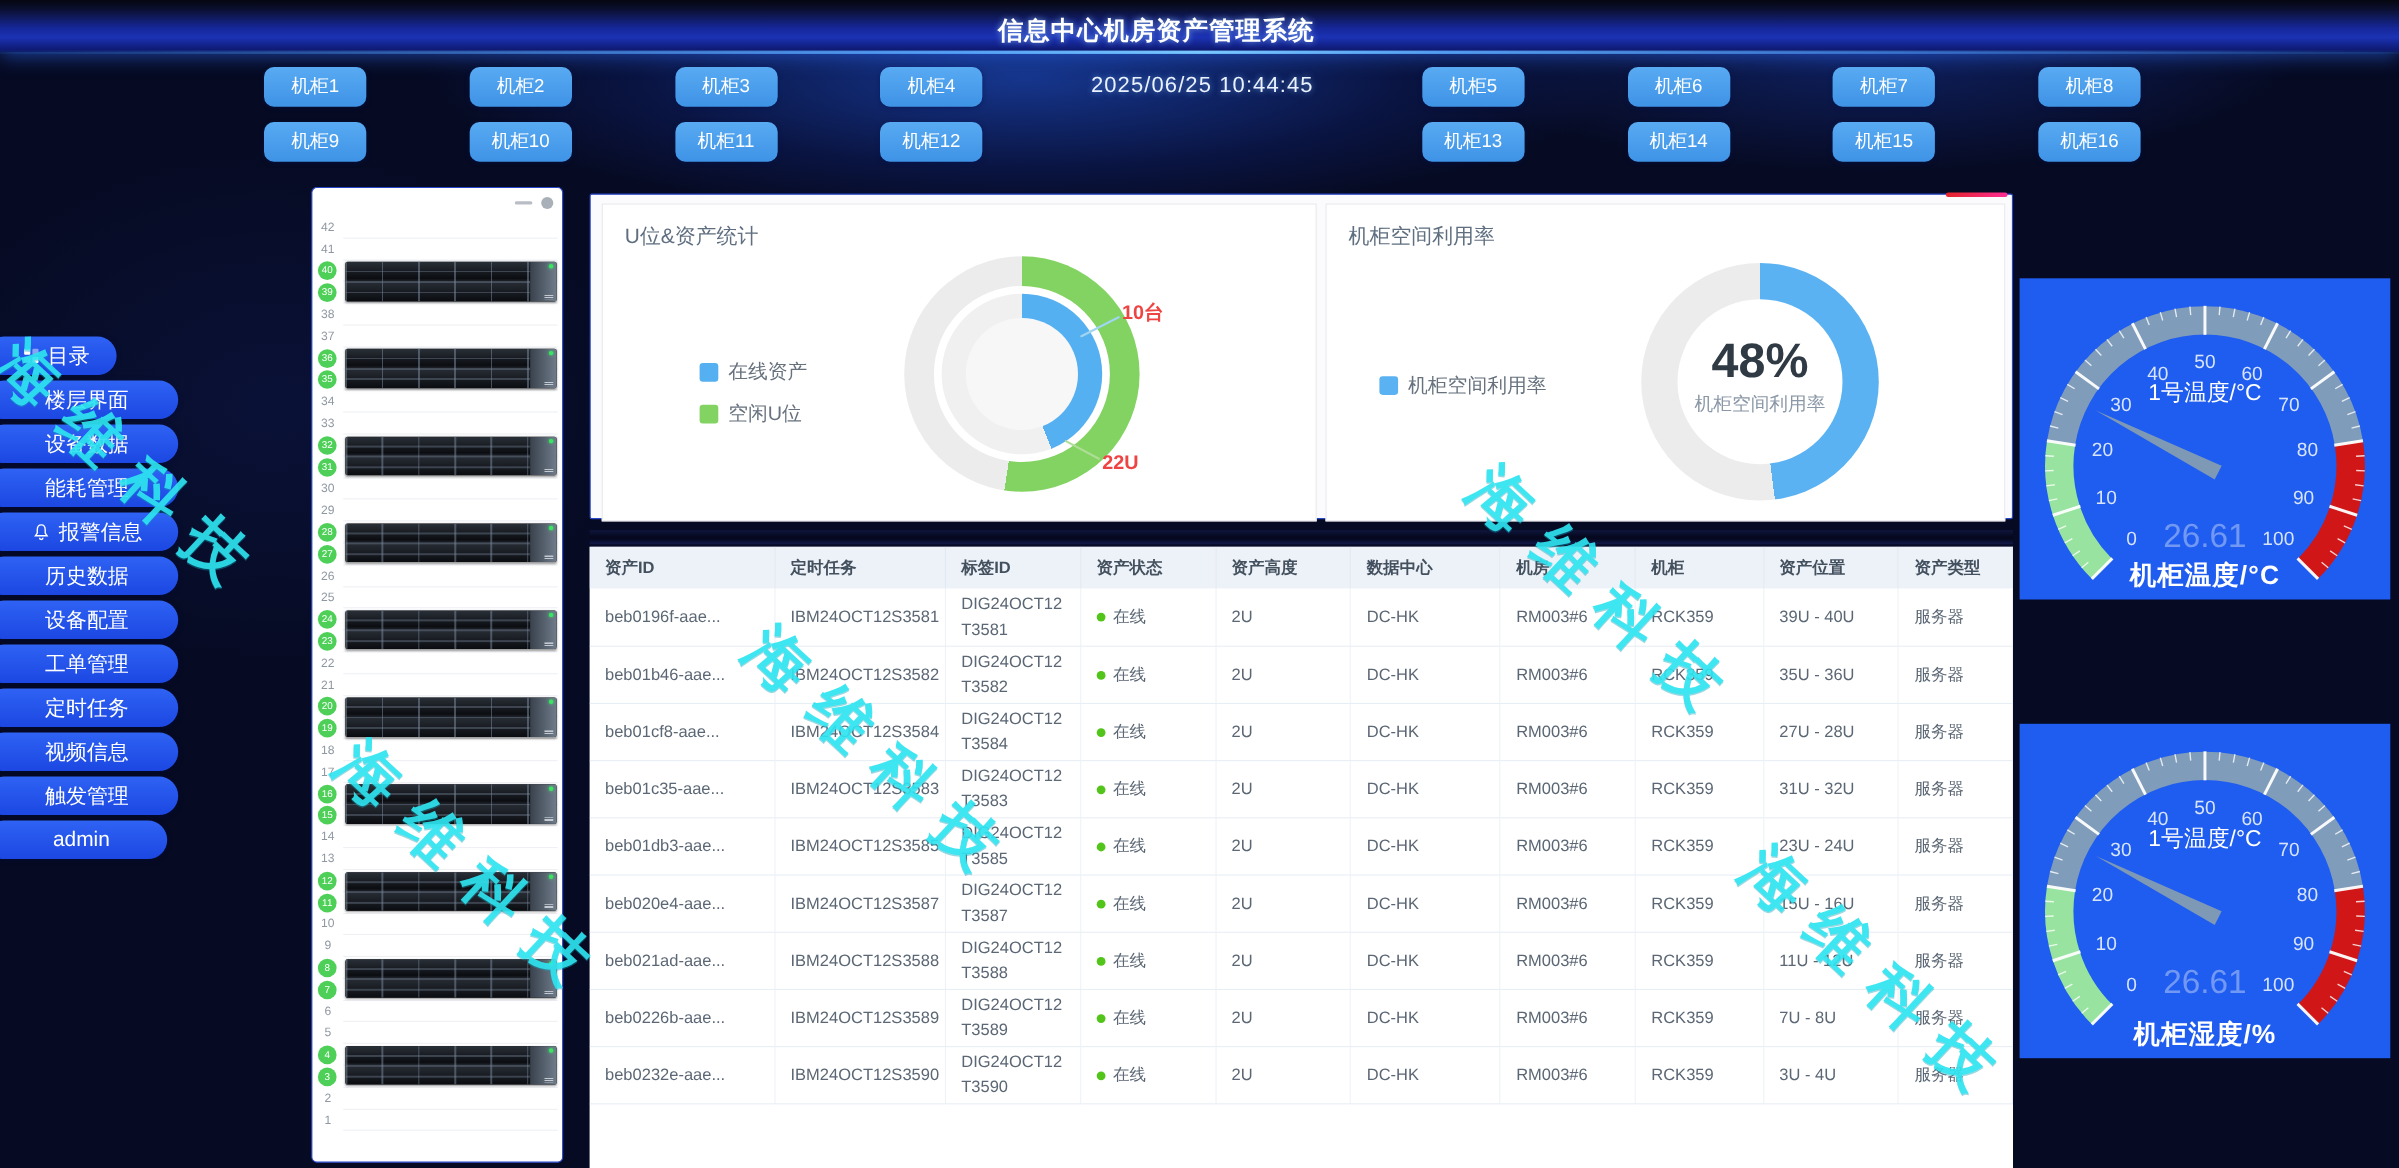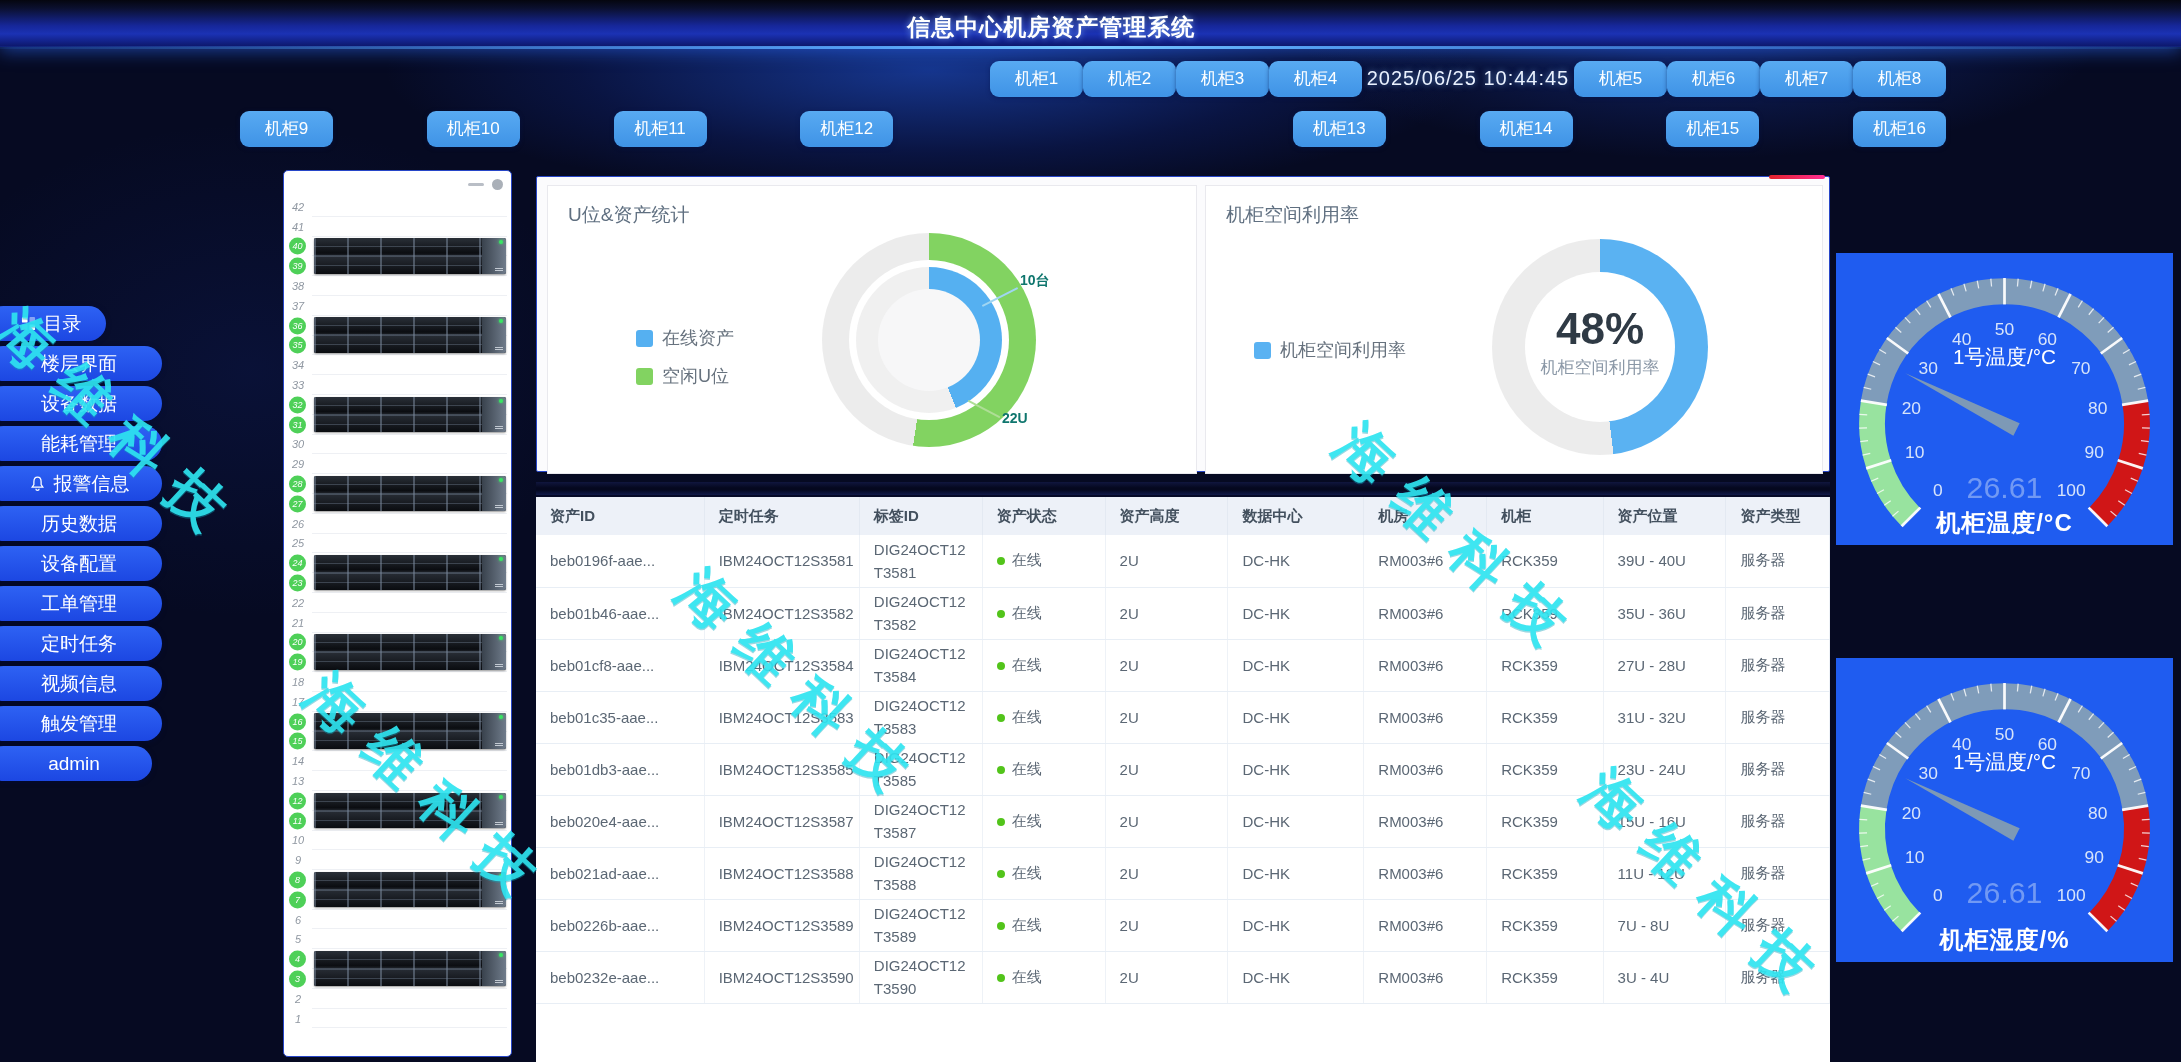--- a/index.html
+++ b/index.html
@@ -26,21 +26,21 @@
     box-shadow:0 4px 18px rgba(45,110,255,.55);
   }
   #topbar:after { content:""; position:absolute; left:0; bottom:-2px; width:100%; height:3px;
     background:linear-gradient(90deg, rgba(40,120,255,.1), rgba(90,170,255,.9) 40%, rgba(120,200,255,1) 50%, rgba(90,170,255,.9) 60%, rgba(40,120,255,.1)); }
   #page-title { position:absolute; left:48.2%; top:12px; transform:translateX(-50%);
     font-size:23px; font-weight:700; letter-spacing:1px; color:#fff; text-shadow:0 0 6px rgba(140,190,255,.8); }
 
   
   .btn-row { position:absolute; left:240px; width:1706px; height:37px; display:flex;
     justify-content:space-between; align-items:center; z-index:5; }
-  #btn-row-1 { top:60px;justify-content:flex-end; }
+  #btn-row-1 { top:60px; }
   #btn-row-2 { top:110px; }
   .cab-btn {
     min-width:93px; height:36px; border:none; border-radius:9px; cursor:pointer;
     background:linear-gradient(180deg,#58aaf2,#3f93e6);
     color:#fff; font-size:17px; font-family:inherit; padding:0 14px;
     box-shadow:0 1px 4px rgba(0,20,80,.5);
   }
   #clock { width:212px; text-align:center; font-size:20px; letter-spacing:1px;
     color:#eaf2ff; text-shadow:0 0 6px rgba(120,180,255,.7); }
   #clock-spacer { width:212px; }
@@ -60,21 +60,21 @@
 
   
   #rack-panel {
     position:absolute; left:283px; top:170px; width:229px; height:887px; z-index:4;
     background:#ffffff; border:1px solid #2746c8; border-radius:5px;
   }
   #rack-head { position:absolute; top:6px; right:8px; height:14px; display:flex; gap:8px; align-items:center; }
   #rack-head .dash { width:16px; height:3px; border-radius:2px; background:#b9bec6; }
   #rack-head .ball { width:11px; height:11px; border-radius:50%; background:#aab0b8; }
   #rack-body { position:absolute; left:0; top:26px; width:100%; height:849px; }
-  .u-row { position:relative; height:19.8px;font-style:italic; }
+  .u-row { position:relative; height:19.8px; }
   .u-line { position:absolute; left:28px; right:4px; top:0; bottom:0; border-bottom:1px solid #eef0f4; }
   .u-num { position:absolute; left:2px; top:50%; transform:translateY(-50%);
     width:24px; text-align:center; font-size:11px; color:#8f97a1; }
   .u-badge { position:absolute; left:5px; top:50%; transform:translateY(-50%);
     width:17px; height:17px; border-radius:50%; background:#4ed058; color:#fff;
     font-size:9px; line-height:17px; text-align:center; }
   .server { position:absolute; left:30px; right:5px; display:flex; border-radius:2px; overflow:hidden;
     background:#101318; box-shadow:0 1px 2px rgba(0,0,0,.4); }
   .server .bays { flex:1; display:block;
     background:
@@ -101,21 +101,21 @@
   #legend1 { left:88px; top:140px; }
   #legend2 { left:48px; top:152px; }
   .lg-item { display:flex; align-items:center; gap:9px; }
   .sw { width:17px; height:17px; border-radius:3px; display:inline-block; }
   .lg-t { font-size:18px; color:#67727e; }
   .c { position:absolute; border-radius:50%; }
   #d1outer { left:274px; top:47px;  width:214px; height:214px; }
   #d1gap   { left:301px; top:74px;  width:160px; height:160px; background:#fff; }
   #d1inner { left:308px; top:81px;  width:146px; height:146px; }
   #d1hole  { left:330px; top:103px; width:102px; height:102px; background:#f7f7f8; }
-  .d-label { position:absolute; font-size:14px; font-weight:600; color:#0f766e; }
+  .d-label { position:absolute; font-size:18px; font-weight:600; color:#ef4444; }
   #lab10 { left:472px; top:86px; }
   #lab22 { left:454px; top:224px; }
   .leader { position:absolute; height:2px; border-radius:1px; }
   #lead10 { left:432px; top:110px; width:40px; background:#9fd5f2; transform:rotate(-27deg); }
   #lead22 { left:418px; top:222px; width:36px; background:#aede96; transform:rotate(28deg); }
   #d2ring { left:286px; top:53px; width:216px; height:216px; }
   #d2hole { left:319px; top:86px; width:150px; height:150px; background:#fff; }
   #d2pct { position:absolute; left:294px; top:118px; width:200px; text-align:center;
     font-size:44px; font-weight:700; color:#2f3a45; }
   #d2sub { position:absolute; left:294px; top:170px; width:200px; text-align:center;

